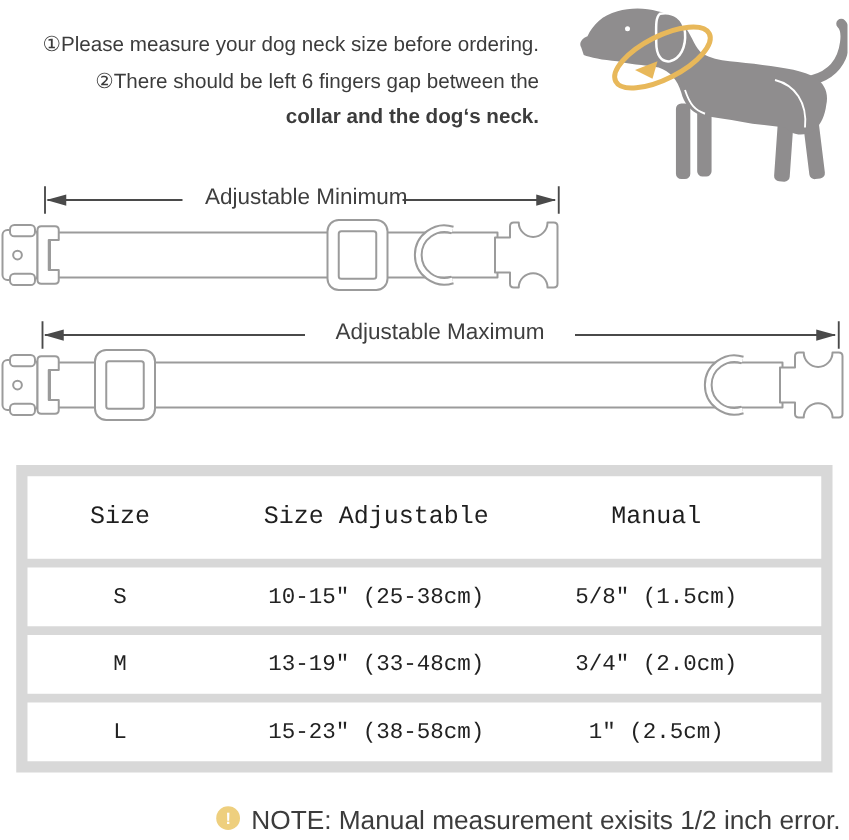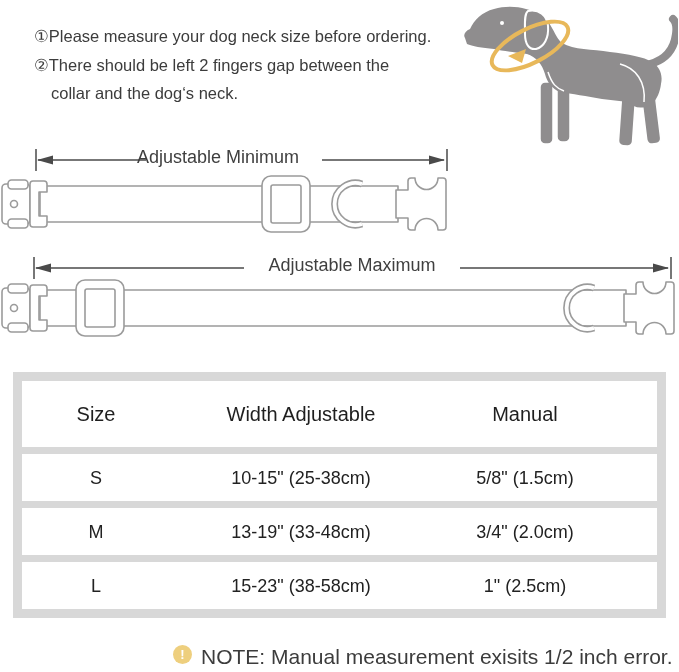--- a/index.html
+++ b/index.html
@@ -1,40 +1,40 @@
 <!DOCTYPE html>
 <html><head>
 <meta charset="utf-8">
 <style>
   html,body{margin:0;padding:0;background:#ffffff;}
   .canvas{
     position:relative;width:679px;height:672px;background:#ffffff;overflow:hidden;
     font-family:"Liberation Sans", sans-serif;color:#383838;
   }
   
-  .instructions{position:absolute;left:34px;top:22px;font-size:16.5px;line-height:28.5px;color:#3c3c3c;}
+  .instructions{position:absolute;left:34px;top:22px;font-size:16.5px;line-height:28.5px;color:#3c3c3c;text-align:right;}
   .instructions p{margin:0;}
-  .instructions .cont{margin-left:17px;}
+  .instructions .cont{margin-left:17px;font-weight:bold;}
   
   .dog{position:absolute;left:452px;top:2px;}
   
   .dim{position:absolute;height:30px;}
   .dim svg{position:absolute;left:0;top:0;}
   .dim .lbl{position:absolute;top:3px;text-align:center;font-size:18px;color:#3f3f3f;white-space:nowrap;}
   .dim-min{left:0;top:144px;width:460px;}
-  .dim-min .lbl{left:130px;width:176px;text-align:center;}
+  .dim-min .lbl{left:157px;width:176px;text-align:center;}
   .dim-max{left:0;top:252px;width:547px;}
   .dim-max .lbl{left:244px;width:216px;}
   
   .collar{position:absolute;left:0;}
   .collar-min{top:168px;}
   .collar-max{top:270px;}
   
   .size-table{position:absolute;left:13px;top:372px;width:653px;background:#d8d8d8;padding:9px 0;}
-  .trow{position:relative;background:#ffffff;margin:0 9px 7px 9px;}
+  .trow{position:relative;background:#ffffff;margin:0 9px 7px 9px;font-family:Liberation Mono, monospace;}
   .trow:last-child{margin-bottom:0;}
   .trow.head{height:66px;font-size:20px;color:#1f1f1f;}
   .trow.data{height:47px;font-size:18px;color:#222222;}
   .trow span{position:absolute;top:50%;transform:translate(-50%,-50%);white-space:nowrap;}
   .c1{left:74px;} .c2{left:279px;} .c3{left:503px;}
   
   .note{position:absolute;left:173px;top:644px;height:20px;}
   .note-icon{
     position:absolute;left:0;top:1px;width:19px;height:19px;border-radius:50%;
     background:#eecf7e;color:#ffffff;font-size:13px;font-weight:bold;
@@ -44,21 +44,21 @@
   svg .ln{stroke:#9b9b9b;stroke-width:1.6;fill:#ffffff;stroke-linejoin:round;}
   svg .dimln{stroke:#4a4a4a;stroke-width:1.5;}
 </style>
 </head>
 <body>
 
 <div class="canvas">
 
   <div class="instructions">
     <p>①Please measure your dog neck size before ordering.</p>
-    <p>②There should be left 2 fingers gap between the</p>
+    <p>②There should be left 6 fingers gap between the</p>
     <p class="cont">collar and the dog‘s neck.</p>
   </div>
 
   <svg class="dog" width="226" height="150" viewBox="0 0 226 150">
     <g>
 
       <path d="M198,62 C213,58 222,48 224,32 C225,25 224,20 221,17" fill="none" stroke="#8f8d8e" stroke-width="8" stroke-linecap="round"></path>
 
       <rect x="88" y="80" width="13" height="62" rx="5" fill="#8f8d8e" stroke="#ffffff" stroke-width="1.5"></rect>
       <rect x="105" y="82" width="13" height="58" rx="5" fill="#8f8d8e" stroke="#ffffff" stroke-width="1.5"></rect>
@@ -144,21 +144,21 @@
     <g>
       <path d="M594,18 A21,21 0 1 0 594,58" fill="none" stroke="#9b9b9b" stroke-width="7"></path>
       <path d="M594,18 A21,21 0 1 0 594,58" fill="none" stroke="#ffffff" stroke-width="3.8"></path>
     </g>
     <path class="ln" d="M624,24 L636,24 L636,15 Q636,12 639,12 L643,12 A11.5,11.5 0 0 0 666,12 L671,12 Q674,12 674,15 L674,61 Q674,64 671,64 L666,64 A11.5,11.5 0 0 0 643,64 L639,64 Q636,64 636,61 L636,52 L624,52 Z"></path>
   </svg>
 
   <div class="size-table">
     <div class="trow head">
       <span class="c1">Size</span>
-      <span class="c2">Width Adjustable</span>
+      <span class="c2">Size Adjustable</span>
       <span class="c3">Manual</span>
     </div>
     <div class="trow data">
       <span class="c1">S</span>
       <span class="c2">10-15" (25-38cm)</span>
       <span class="c3">5/8" (1.5cm)</span>
     </div>
     <div class="trow data">
       <span class="c1">M</span>
       <span class="c2">13-19" (33-48cm)</span>

